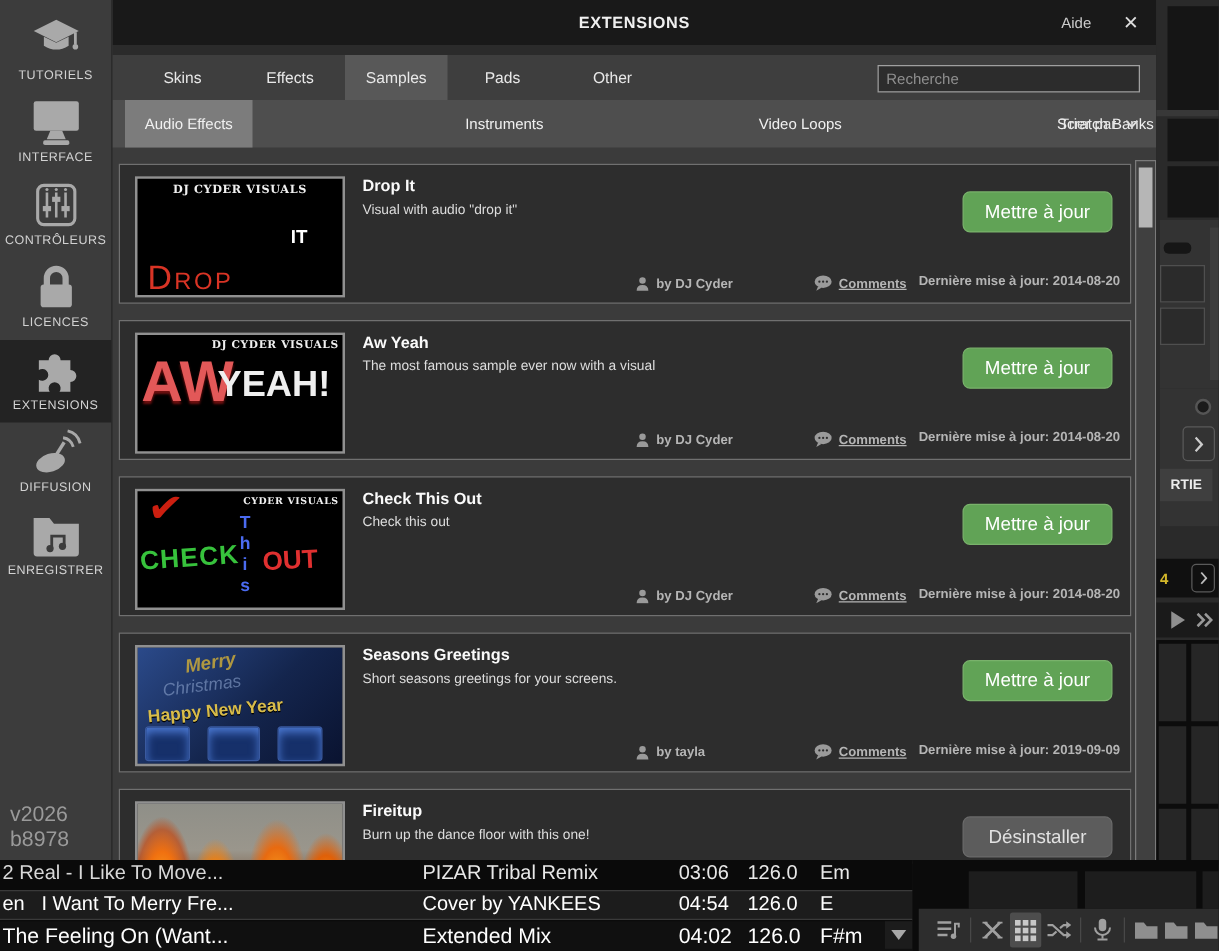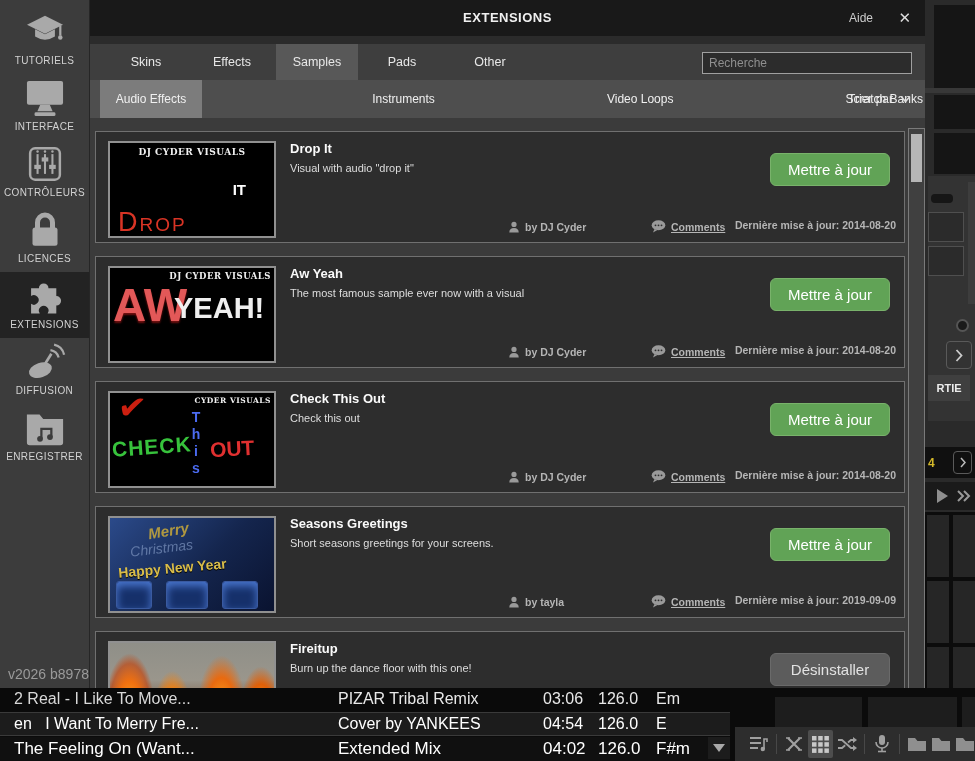--- a/index.html
+++ b/index.html
@@ -6,21 +6,21 @@
     font-family:"Liberation Sans","DejaVu Sans",sans-serif;-webkit-font-smoothing:antialiased;}
   .abs{position:absolute;}
   svg{display:block;}
 
   
   .sidebar{position:absolute;left:0;top:0;width:89px;height:688px;background:#3c3c3c;padding-top:8px;box-sizing:border-box;}
   .side-item{position:relative;width:89px;height:66px;display:flex;flex-direction:column;align-items:center;justify-content:flex-end;padding-bottom:8px;box-sizing:border-box;cursor:pointer;}
   .side-item.selected{background:#232323;}
   .side-item .ico{flex:1;display:flex;align-items:center;justify-content:center;}
   .side-item .lbl{font-size:10px;letter-spacing:.4px;color:#d2d2d2;white-space:nowrap;}
-  .side-version{position:absolute;left:8px;bottom:6px;font-size:14px;color:#9a9a9a;}
+  .side-version{position:absolute;left:8px;bottom:6px;font-size:17px;color:#9a9a9a;}
   .icon-fill{fill:#a9a9a9;}
   .icon-stroke{stroke:#a9a9a9;fill:none;}
 
   
   .dialog{position:absolute;left:90px;top:0;width:835px;height:691px;background:#3b3b3b;overflow:hidden;border-bottom:2px solid #4f4f4f;box-sizing:border-box;}
   .dlg-header{position:absolute;left:0;top:0;width:100%;height:36px;background:#191919;}
   .dlg-title{position:absolute;left:0;right:0;top:10px;text-align:center;color:#f0f0f0;font-weight:bold;font-size:13px;letter-spacing:.5px;}
   .dlg-help{position:absolute;right:52px;top:11px;color:#cccccc;font-size:12px;cursor:pointer;}
   .dlg-close{position:absolute;right:14px;top:9px;color:#dddddd;font-size:15px;cursor:pointer;}
   .dlg-gap{position:absolute;left:0;top:36px;width:100%;height:8px;background:#2b2b2b;}
@@ -83,21 +83,21 @@
   .rs-btn{position:absolute;background:#2b2b2b;border:1px solid #4f4f4f;box-sizing:border-box;}
   .rs-chevbtn{position:absolute;border:1px solid #5a5a5a;border-radius:4px;display:flex;align-items:center;justify-content:center;box-sizing:border-box;}
   .rs-label{position:absolute;background:#3f3f3f;color:#ececec;font-size:11px;font-weight:bold;display:flex;align-items:center;justify-content:center;}
   .rs-badge{position:absolute;color:#d4b82a;font-size:12px;font-weight:bold;}
   .tri-right{width:0;height:0;border-top:7px solid transparent;border-bottom:7px solid transparent;border-left:11px solid #8f8f8f;}
   .rs-cell{position:absolute;background:#262626;}
 
   
   .playlist{position:absolute;left:0;top:688px;width:730px;height:73px;background:#0b0b0b;}
   .prow{position:absolute;left:0;width:730px;height:24px;overflow:hidden;}
-  .prow .name{position:absolute;left:2px;top:2px;font-size:16px;color:#d8d8d8;white-space:pre;margin-left:12px;}
+  .prow .name{position:absolute;left:2px;top:2px;font-size:16px;color:#d8d8d8;white-space:pre;}
   .prow .ver{position:absolute;left:338px;top:2px;font-size:16px;color:#e8e8e8;}
   .prow .time{position:absolute;left:543px;top:2px;font-size:16px;color:#e8e8e8;}
   .prow .bpm{position:absolute;left:598px;top:2px;font-size:16px;color:#e8e8e8;}
   .prow .key{position:absolute;left:656px;top:2px;font-size:16px;color:#e8e8e8;}
   .prow.r1{top:0;background:#0a0a0a;}
   .prow.r2{top:24px;background:#1c1c1c;border-top:1px solid #3a3a3a;border-bottom:1px solid #3a3a3a;box-sizing:border-box;}
   .prow.r2 .name,.prow.r2 .ver,.prow.r2 .time,.prow.r2 .bpm,.prow.r2 .key{color:#ffffff;}
   .prow.r3{top:49px;height:24px;background:#101010;}
   .prow.r3 .name,.prow.r3 .ver,.prow.r3 .time,.prow.r3 .bpm,.prow.r3 .key{color:#ffffff;font-size:17px;}
   .pl-drop{position:absolute;left:708px;top:49px;width:22px;height:22px;background:#1c1c1c;display:flex;align-items:center;justify-content:center;cursor:pointer;}

